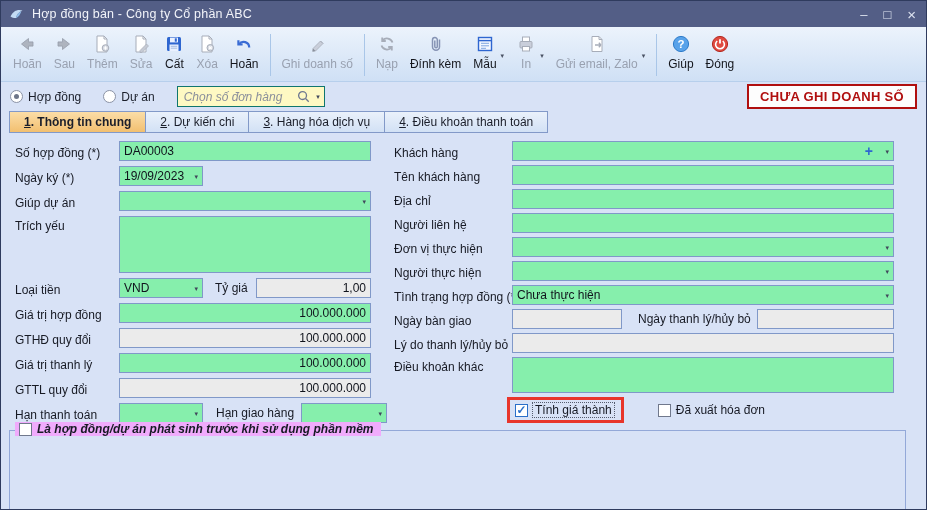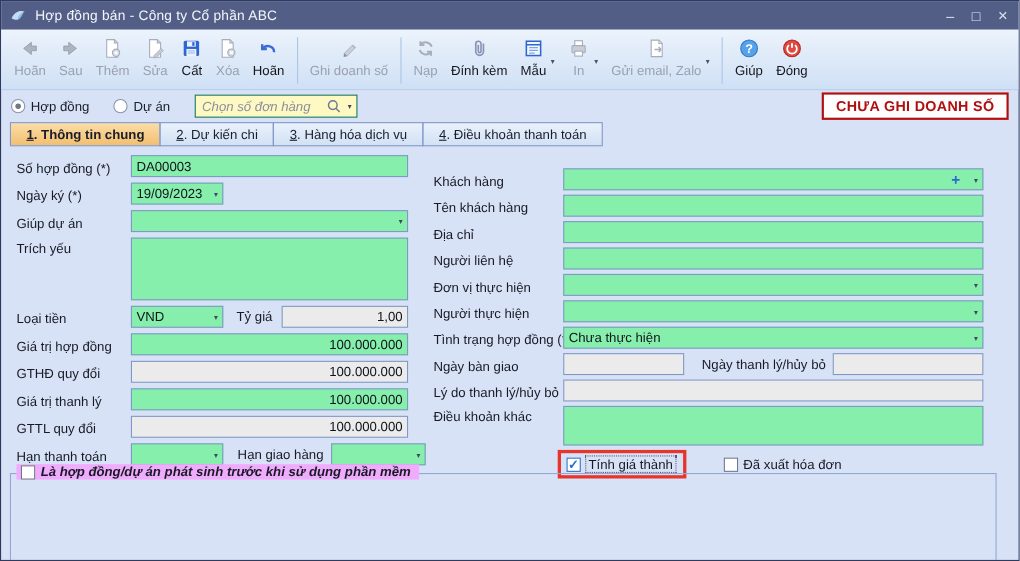--- a/index.html
+++ b/index.html
@@ -87,21 +87,21 @@
   .tab:first-child { margin-left: 0; }
   .tab.active {
     background: linear-gradient(#fbdda7, #f2bf70);
     font-weight: bold;
   }
   .tab .tab-num { text-decoration: underline; }
   
   .form-area { position: relative; flex: 1; }
   .col { position: absolute; }
   .col-left  { left: 14px;  top: 8px; width: 356px; }
-  .col-right { left: 393px; top: 20px; width: 500px; }
+  .col-right { left: 393px; top: 8px; width: 500px; }
   .frow { display: flex; align-items: center; height: 20px; margin-bottom: 5px; }
   .col-right .frow { margin-bottom: 4px; }
   .frow.tall { height: 57px; align-items: flex-start; }
   .frow.tall2 { height: 36px; align-items: flex-start; }
   .flabel { flex: none; font-size: 12px; color: #171a24; padding-top: 3px; white-space: nowrap; }
   .col-left  .flabel { width: 104px; }
   .col-right .flabel { width: 118px; }
   .inp, .combo, .txt {
     border: 1px solid #8098c8; background: #86efac;
     height: 20px; font-size: 12px; color: #10131c;

